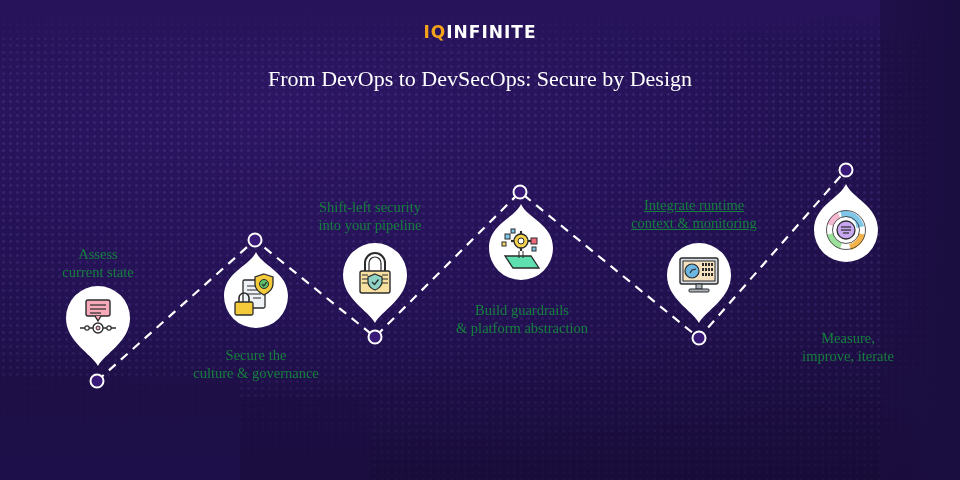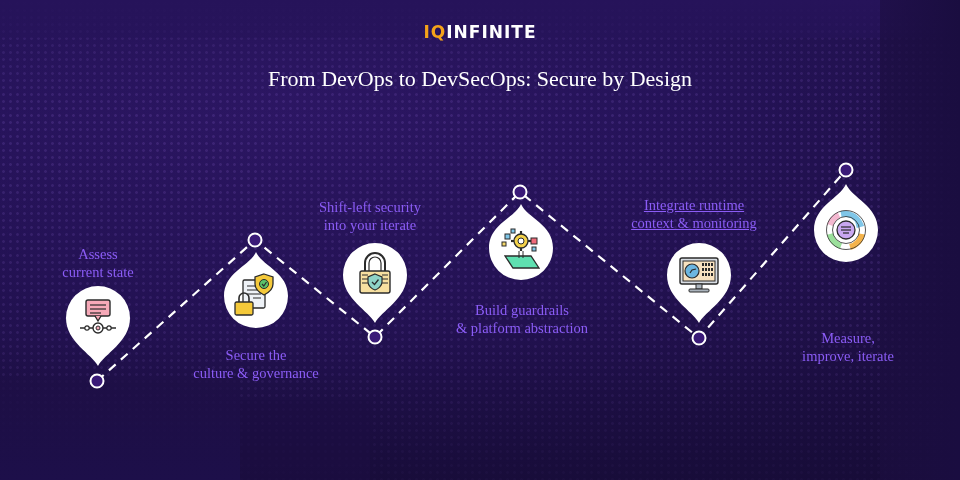--- a/index.html
+++ b/index.html
@@ -31,21 +31,21 @@
     font-family: "DejaVu Sans", "Liberation Sans", sans-serif;
     font-size: 17px; font-weight: bold; letter-spacing: 1px; color: #ffffff;
   }
   .logo .accent { color: #f5a31a; }
   .title {
     position: absolute; left: 0; top: 66px; width: 960px; text-align: center;
     font-size: 22px; color: #ffffff; font-weight: normal;
   }
   svg.path { position: absolute; left: 0; top: 0; }
   .label {
-    position: absolute; color: #8b5cf6; font-size: 14.5px; line-height: 18px; text-align: center; white-space: nowrap;
+    position: absolute; color: #15803d; font-size: 14.5px; line-height: 18px; text-align: center; white-space: nowrap;
     transform: translateX(-50%);
   }
 </style>
 </head>
 <body>
 
 <div class="dots"></div>
 <div class="fade"></div>
 <div class="blank-top"></div>
 <div class="blank-left"></div>
@@ -179,21 +179,21 @@
 <div class="label" style="left:98px; top:245px;">
   <div>Assess</div>
   <div>current state</div>
 </div>
 <div class="label" style="left:256px; top:346px;">
   <div>Secure the</div>
   <div>culture &amp; governance</div>
 </div>
 <div class="label" style="left:370px; top:198px;">
   <div>Shift-left security</div>
-  <div>into your iterate</div>
+  <div>into your pipeline</div>
 </div>
 <div class="label" style="left:522px; top:301px;">
   <div>Build guardrails</div>
   <div>&amp; platform abstraction</div>
 </div>
 <div class="label" style="left:694px; top:196px;text-decoration:underline;">
   <div>Integrate runtime</div>
   <div>context &amp; monitoring</div>
 </div>
 <div class="label" style="left:848px; top:281px;margin-top:48px;">

